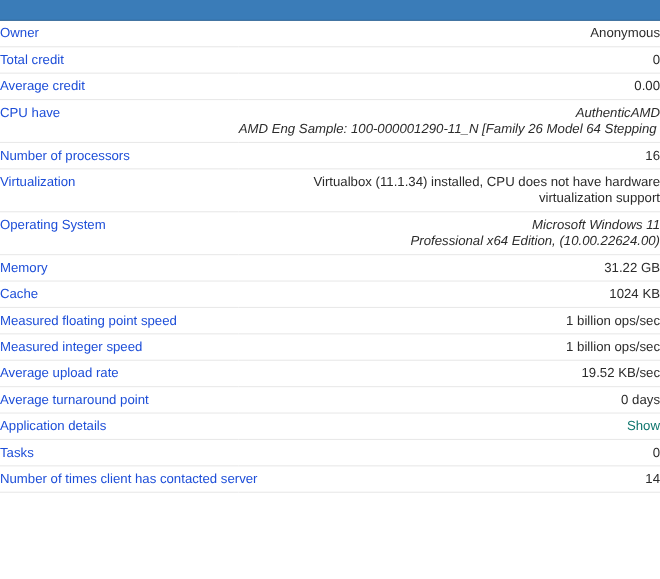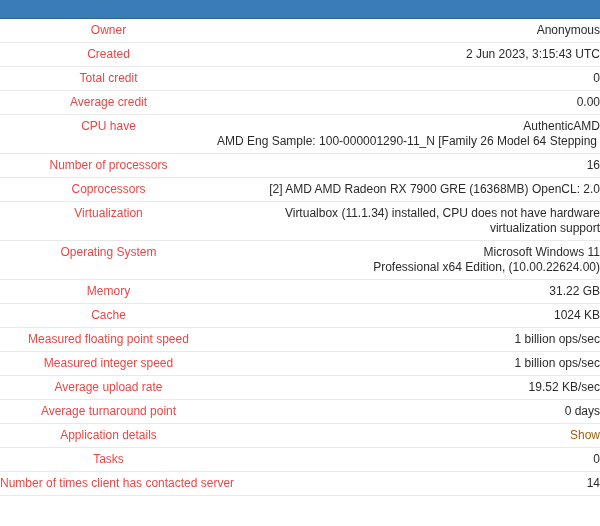--- a/index.html
+++ b/index.html
@@ -48,65 +48,62 @@
   table.details td {
     border-bottom: 1px solid #e9e9e9;
     padding: 4px 0 4px 0;
     vertical-align: top;
     line-height: 15px;
     height: 15px;
   }
 
   td.label {
     width: 217px;
-    text-align: center;
-    color: #ef4444;
+    text-align: left;
+    color: #1d4ed8;
     padding-right: 0;
     white-space: nowrap;
     margin-top: 23px;
   }
 
   td.value {
     width: 383px;
     text-align: right;
     color: #2b2b2b;
     padding-left: 11px;
     word-break: break-word;
   }
 
   .value-line {
     display: block;
     white-space: nowrap;
+    font-style: italic;
   }
 
   a.show-link {
-    color: #a16207;
+    color: #0f766e;
     text-decoration: none;
     cursor: pointer;
   }
 </style>
 </head>
 <body>
 
 <div class="page">
 
   <div class="header-band"></div>
 
   <table class="details">
     <tbody>
 
       <tr>
         <td class="label">Owner</td>
         <td class="value">Anonymous</td>
       </tr>
 
-      <tr>
-        <td class="label">Created</td>
-        <td class="value">2 Jun 2023, 3:15:43 UTC</td>
-      </tr>
 
       <tr>
         <td class="label">Total credit</td>
         <td class="value">0</td>
       </tr>
 
       <tr>
         <td class="label">Average credit</td>
         <td class="value">0.00</td>
       </tr>
@@ -117,24 +114,20 @@
           <span class="value-line">AuthenticAMD</span>
           <span class="value-line">AMD Eng Sample: 100-000001290-11_N [Family 26 Model 64 Stepping 0]</span>
         </td>
       </tr>
 
       <tr>
         <td class="label">Number of processors</td>
         <td class="value">16</td>
       </tr>
 
-      <tr>
-        <td class="label">Coprocessors</td>
-        <td class="value">[2] AMD AMD Radeon RX 7900 GRE (16368MB) OpenCL: 2.0</td>
-      </tr>
 
       <tr>
         <td class="label">Virtualization</td>
         <td class="value">Virtualbox (11.1.34) installed, CPU does not have hardware virtualization support</td>
       </tr>
 
       <tr>
         <td class="label">Operating System</td>
         <td class="value">
           <span class="value-line">Microsoft Windows 11</span>

